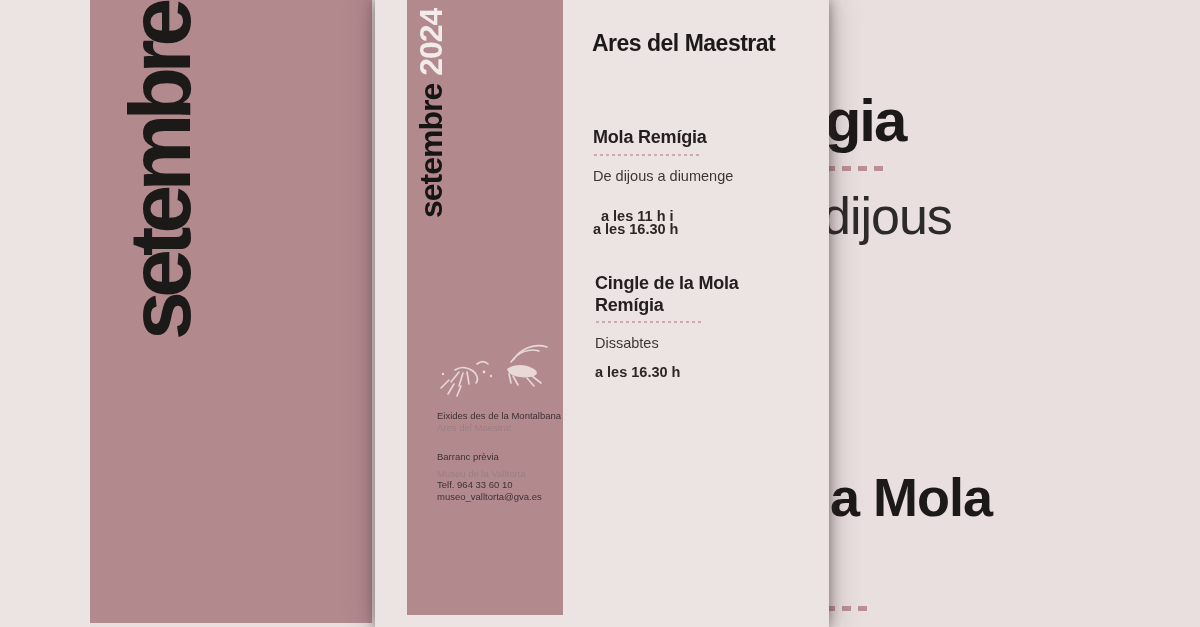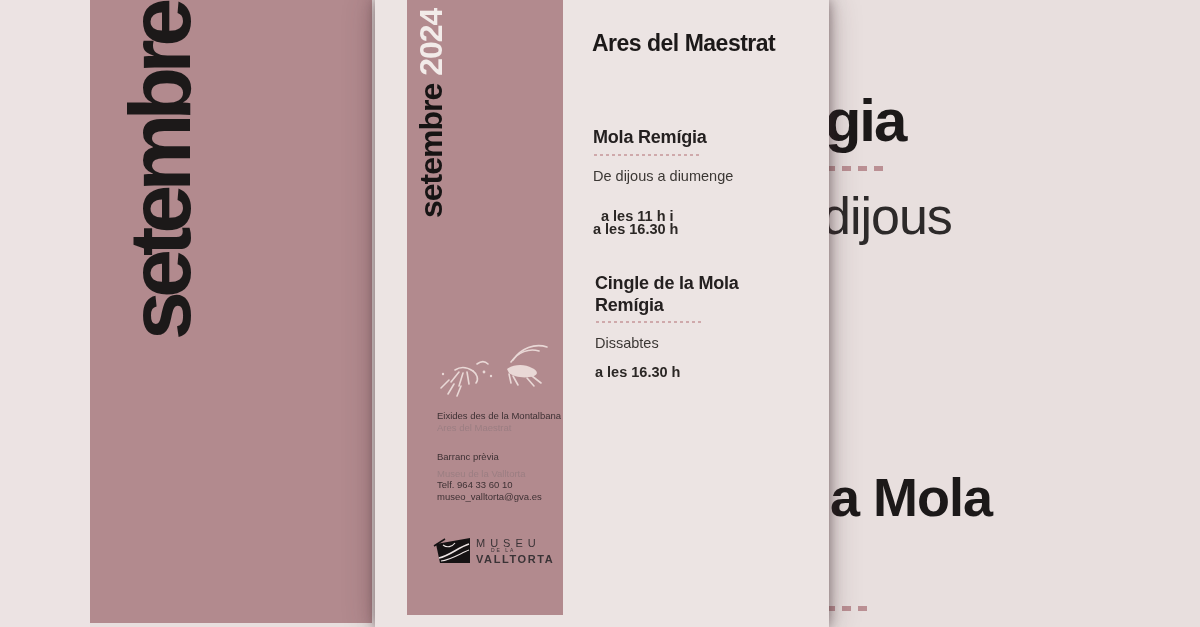--- a/index.html
+++ b/index.html
@@ -107,34 +107,20 @@
         <div class="c-bold">Eixides des de la Montalbana</div>
         <div class="c-muted">Ares del Maestrat</div>
         <div class="c-gap"></div>
         <div class="c-bold">Barranc prèvia</div>
         <div style="height:5px;"></div>
         <div class="c-muted">Museu de la Valltorta</div>
         <div class="c-bold">Telf. 964 33 60 10</div>
         <div class="c-bold">museo_valltorta@gva.es</div>
       </div>
 
-      <div class="logo">
-        <svg width="38" height="28" viewBox="0 0 38 28">
-          <path d="M1,10 L12,3" stroke="#151213" stroke-width="1.5" fill="none"></path>
-          <polygon points="3,8 37,2 37,27 7,27" fill="#151213"></polygon>
-          <path d="M6,22 C16,20 26,11 36,8" stroke="#ece4e3" stroke-width="1.6" fill="none"></path>
-          <path d="M8,25 C18,24 28,17 36,14" stroke="#ece4e3" stroke-width="1.1" fill="none"></path>
-          <path d="M10,9 C14,12 19,11 22,7" stroke="#ece4e3" stroke-width="1.1" fill="none"></path>
-        </svg>
-        <div class="logo-text">
-          <div class="logo-l1">MUSEU</div>
-          <div class="logo-l2">DE LA</div>
-          <div class="logo-l3">VALLTORTA</div>
-        </div>
-      </div>
     </div>
 
     <div class="p-title">Ares del Maestrat</div>
 
     <div class="sec-h h1">Mola Remígia</div>
     <div class="p-dash pd1"></div>
     <div class="sec-days dy1">De dijous a diumenge</div>
     <div class="sec-time t1a">a les 11 h i</div>
     <div class="sec-time t1b">a les 16.30 h</div>
 

